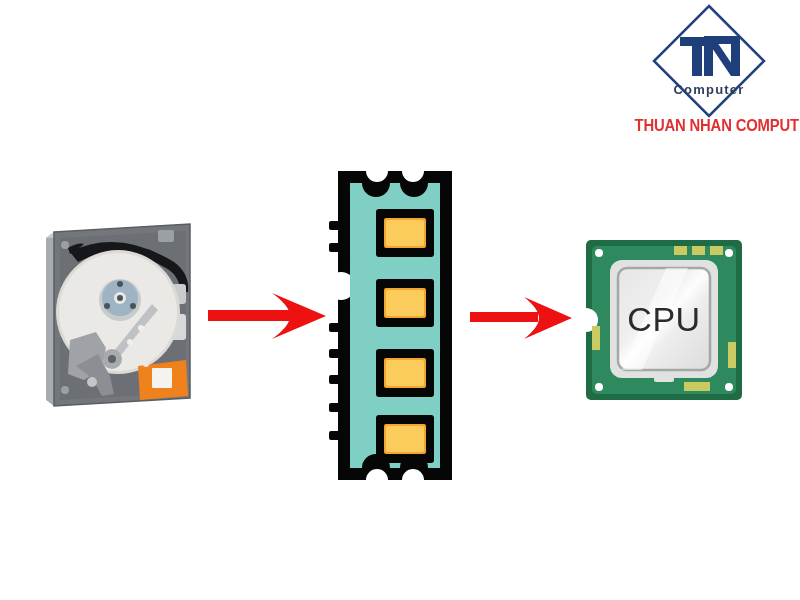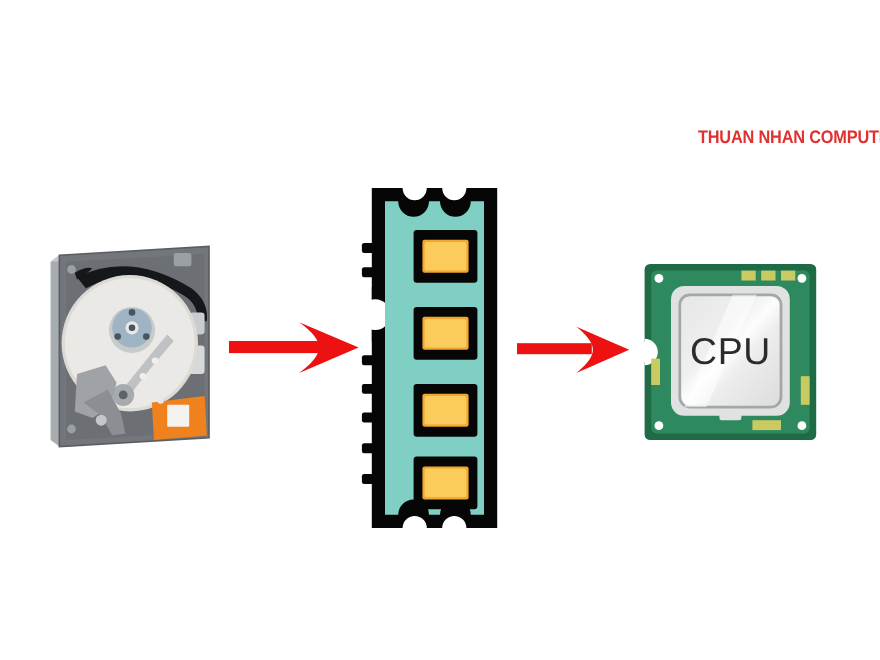--- a/index.html
+++ b/index.html
@@ -253,16 +253,36 @@
 
       <rect x="40" y="36" width="92" height="102" rx="9" fill="url(#hsGrad)" stroke="#A3A7A6" stroke-width="2.5"></rect>
 
       <path d="M88 36 L110 36 L64 138 L44 138 Z" fill="#FFFFFF" opacity="0.55"></path>
 
       <text class="cpu-label" x="86" y="99" text-anchor="middle">CPU</text>
     </svg>
   </div>
 
   <div class="brand">
+    <div class="brand-mark">
+      <svg viewBox="0 0 118 118" xmlns="http://www.w3.org/2000/svg">
+
+        <path d="M59 4 L114 59 L59 114 L4 59 Z" fill="none" stroke="#20427F" stroke-width="2.5"></path>
+
+        <g fill="#1F3F7A">
+
+          <rect x="30" y="35" width="34" height="9"></rect>
+          <rect x="42" y="35" width="10" height="39"></rect>
+
+          <rect x="54" y="34" width="9" height="40"></rect>
+          <rect x="81" y="34" width="9" height="40"></rect>
+          <path d="M54 34 L63 34 L90 74 L81 74 Z"></path>
+
+          <rect x="54" y="34" width="36" height="8"></rect>
+        </g>
+
+        <text x="59" y="92" text-anchor="middle" font-family="Liberation Sans, sans-serif" font-size="13" font-weight="bold" letter-spacing="1.2" fill="#2F3F5E">Computer</text>
+      </svg>
+    </div>
     <div class="brand-name">THUAN NHAN COMPUTER</div>
   </div>
 
 </div>
 
 </body></html>

